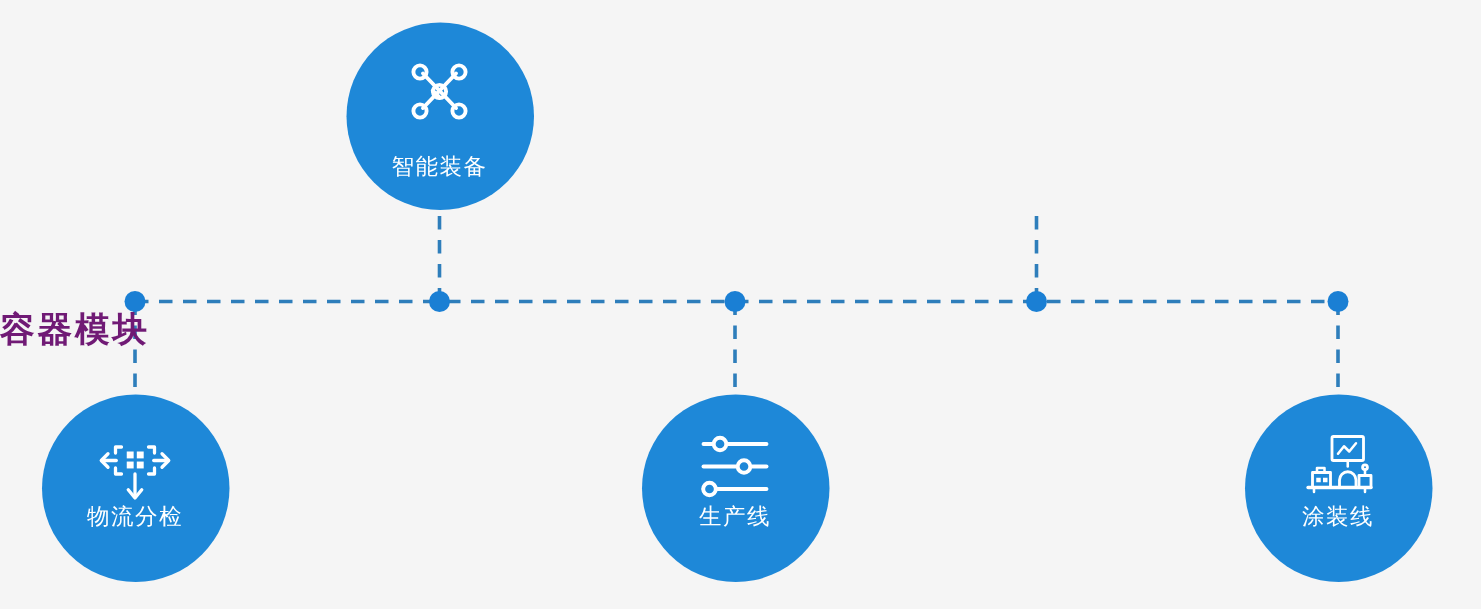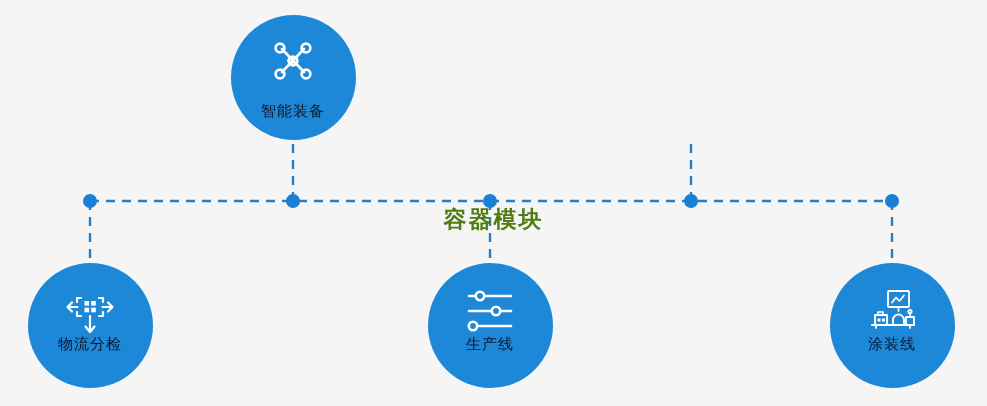--- a/index.html
+++ b/index.html
@@ -28,24 +28,23 @@
     width: 987px;
     height: 406px;
   }
 
   
   .watermark {
     position: absolute;
     left: 0;
     top: 204px;
     width: 987px;
-    text-align: center;
     font-size: 23px;
     letter-spacing: 2px;
-    color: #4d7c0f;
+    color: #701a75;
     font-weight: 700;
     user-select: none;
     pointer-events: none;
   }
 
   
   .node {
     position: absolute;
     width: 125px;
     height: 125px;
@@ -58,21 +57,21 @@
     box-sizing: border-box;
   }
   .node .icon-wrap {
     width: 52px;
     height: 52px;
     display: flex;
     align-items: center;
     justify-content: center;
   }
   .node .node-label {
-    color: #0f172a;
+    color: #ffffff;
     font-size: 15px;
     letter-spacing: 1px;
     white-space: nowrap;
     text-align: left;
     line-height: 1;
   }
   
   .node.top .icon-wrap { margin-top: 20px; }
   .node.top .node-label { margin-top: 17px; }
   

